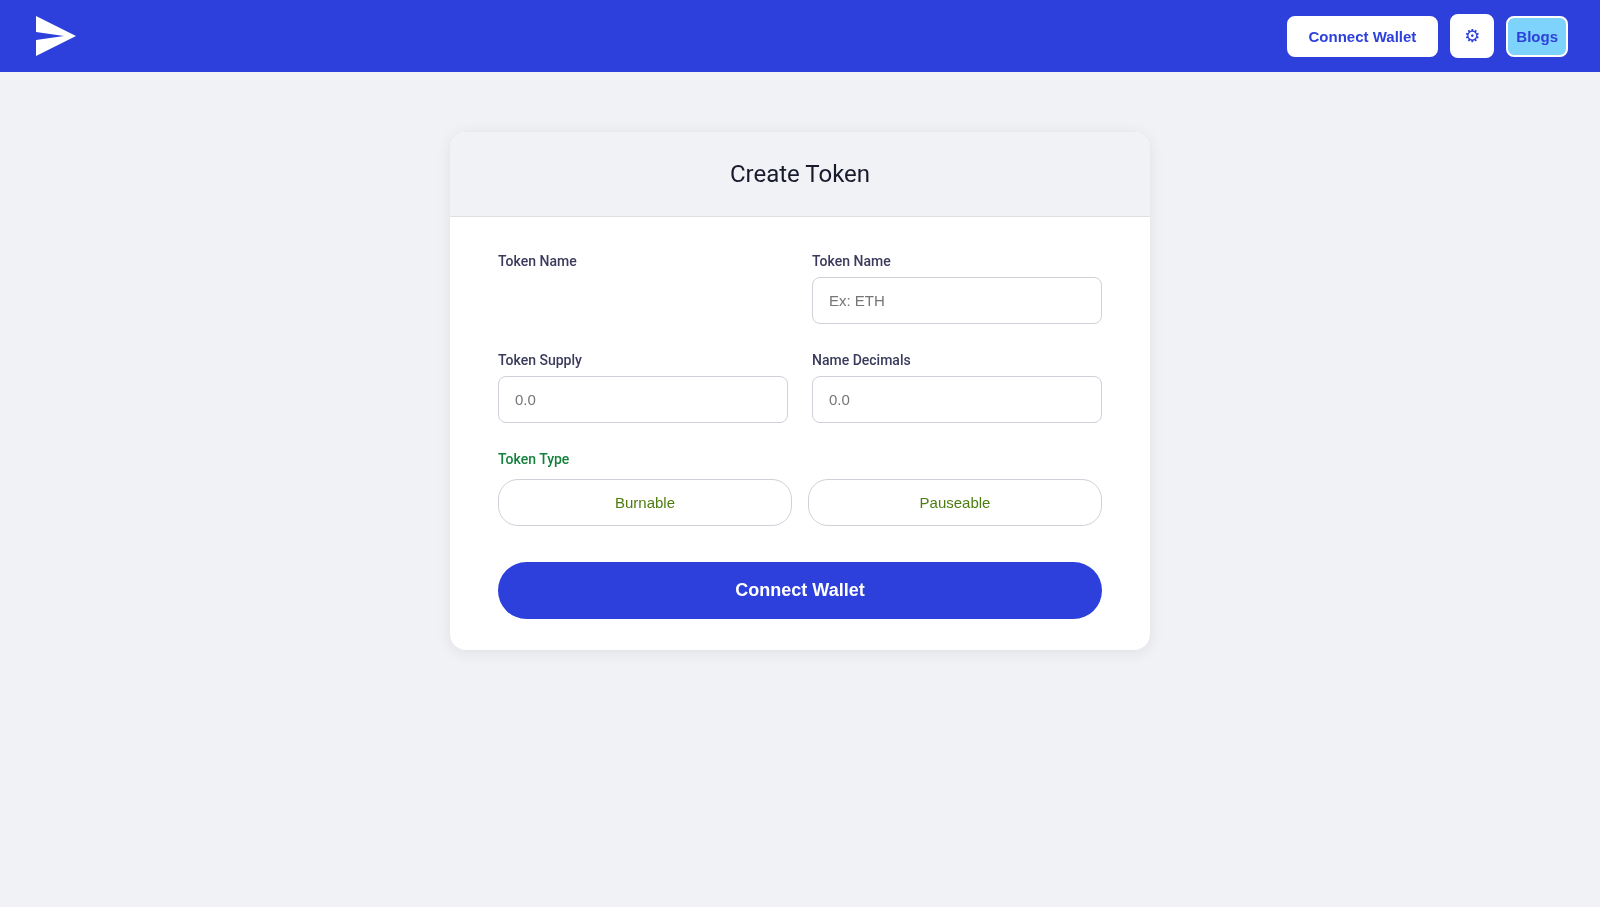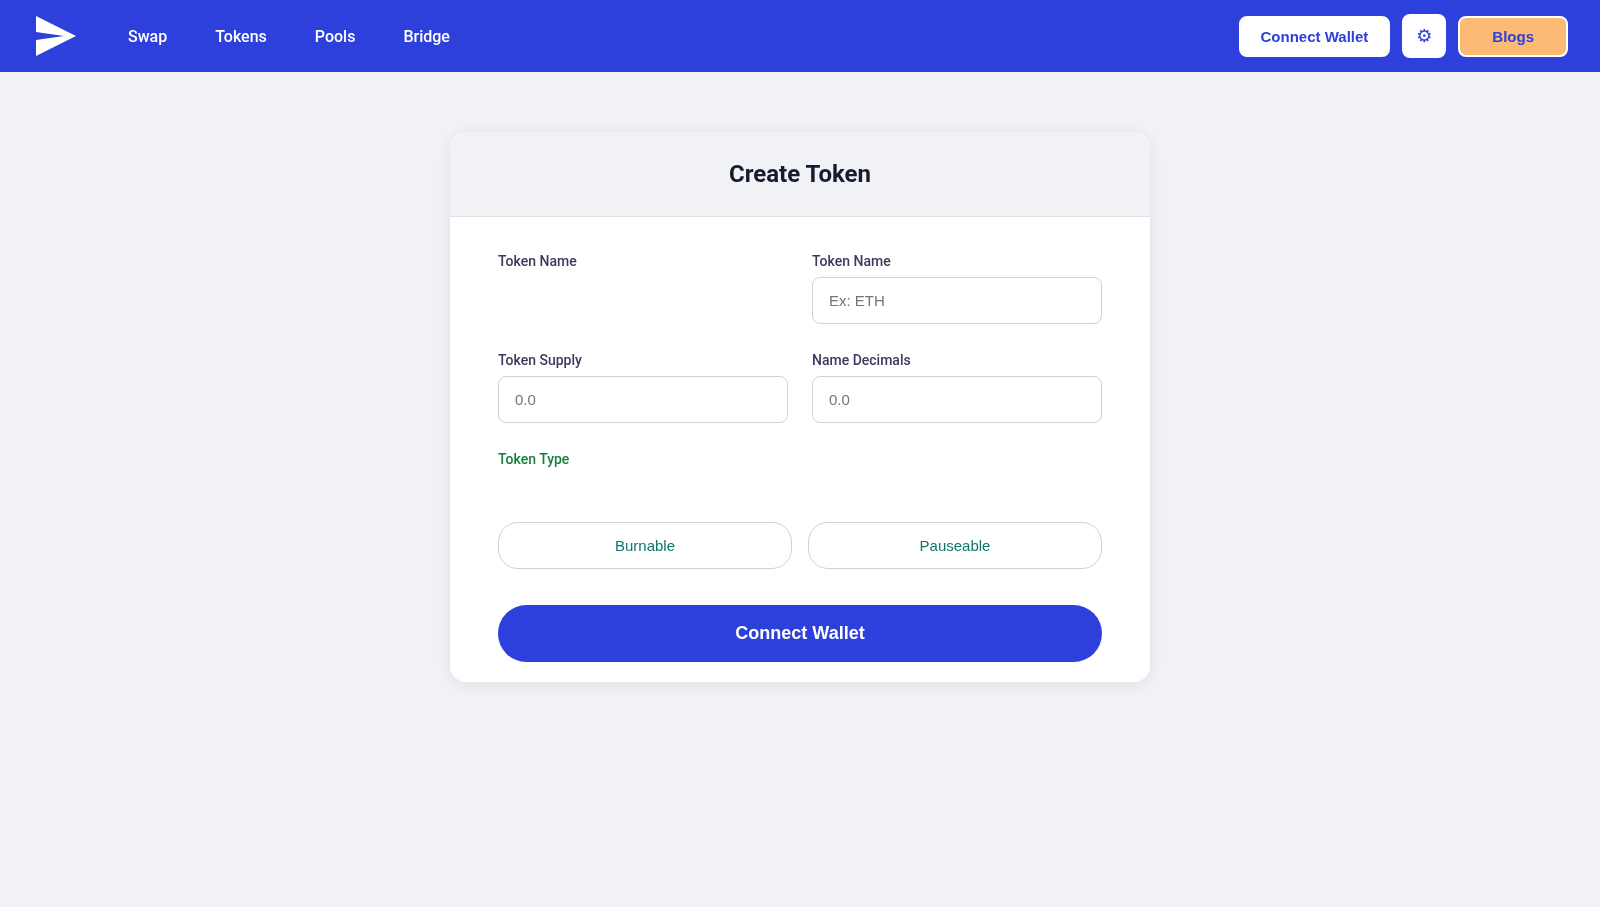--- a/index.html
+++ b/index.html
@@ -78,25 +78,25 @@
       width: 44px;
       height: 44px;
       display: flex;
       align-items: center;
       justify-content: center;
       cursor: pointer;
       font-size: 18px;
     }
 
     .btn-blogs {
-      background: #fdba74;
+      background: #7dd3fc;
       color: #2d40db;
       border: 2px solid white;
       border-radius: 8px;
-      padding: 10px 32px;
+      padding: 10px 8px;
       font-size: 15px;
       font-weight: 600;
       cursor: pointer;
     }
 
     
     .main-content {
       display: flex;
       justify-content: center;
       align-items: flex-start;
@@ -113,26 +113,26 @@
 
     .card-header {
       background: #f0f2f5;
       padding: 28px 32px;
       border-bottom: 1px solid #e0e0e0;
     }
 
     .card-header h1 {
       text-align: center;
       font-size: 24px;
-      font-weight: 700;
+      font-weight: 400;
       color: #1a1a2e;
     }
 
     .card-body {
-      padding: 36px 48px 20px;
+      padding: 36px 48px 31px;
     }
 
     .form-row {
       display: flex;
       gap: 24px;
       margin-bottom: 28px;
     }
 
     .form-group {
       flex: 1;
@@ -173,26 +173,25 @@
       display: flex;
       gap: 16px;
     }
 
     .btn-token-type {
       flex: 1;
       padding: 14px 20px;
       border: 1.5px solid #d0d0d8;
       border-radius: 20px;
       background: white;
-      color: #0f766e;
+      color: #4d7c0f;
       font-size: 15px;
       font-weight: 500;
       cursor: pointer;
       transition: border-color 0.2s, color 0.2s;
-      margin-top: 43px;
     }
 
     .btn-connect-wallet-main {
       width: 100%;
       background: #2d40db;
       color: white;
       border: none;
       border-radius: 40px;
       padding: 18px;
       font-size: 18px;
@@ -209,34 +208,20 @@
 </head>
 <body>
 
 <nav class="navbar">
   <div class="navbar-left">
     <div class="logo-area">
       <svg class="logo-icon" viewBox="0 0 48 48" xmlns="http://www.w3.org/2000/svg">
         <polygon class="paper-plane" points="4,44 44,24 4,4 4,20 32,24 4,28" fill="white"></polygon>
       </svg>
     </div>
-    <ul class="nav-links">
-      <li>
-        <a href="#">Swap</a>
-      </li>
-      <li>
-        <a href="#">Tokens</a>
-      </li>
-      <li>
-        <a href="#">Pools</a>
-      </li>
-      <li>
-        <a href="#">Bridge</a>
-      </li>
-    </ul>
   </div>
   <div class="navbar-right">
     <button class="btn-connect-wallet-nav">Connect Wallet</button>
     <button class="btn-settings">
       <span>⚙</span>
     </button>
     <button class="btn-blogs">Blogs</button>
   </div>
 </nav>
 

